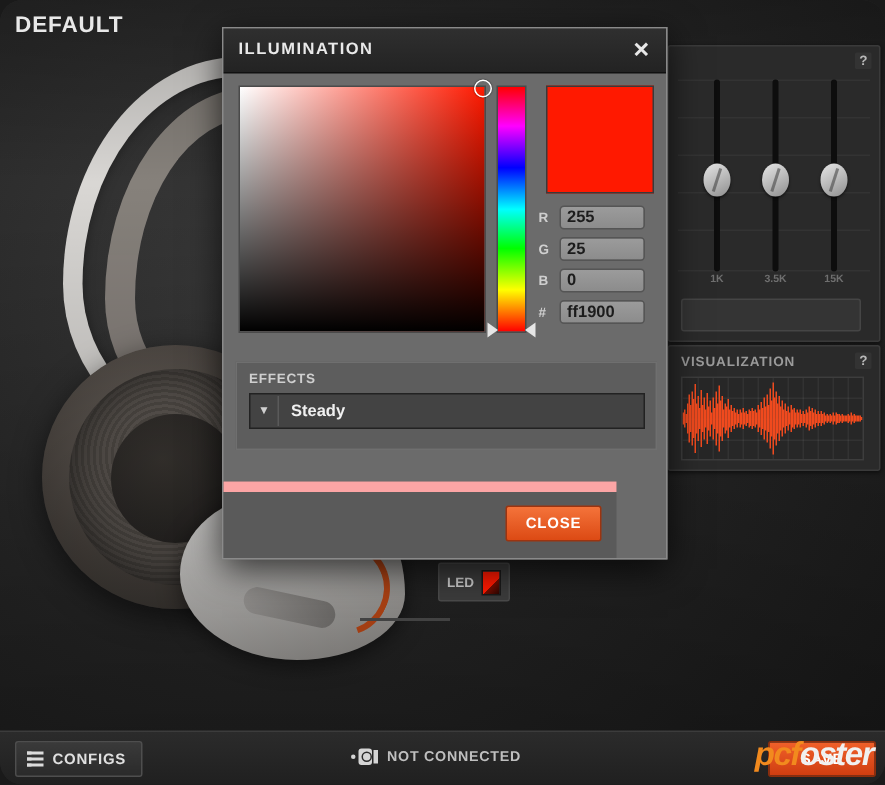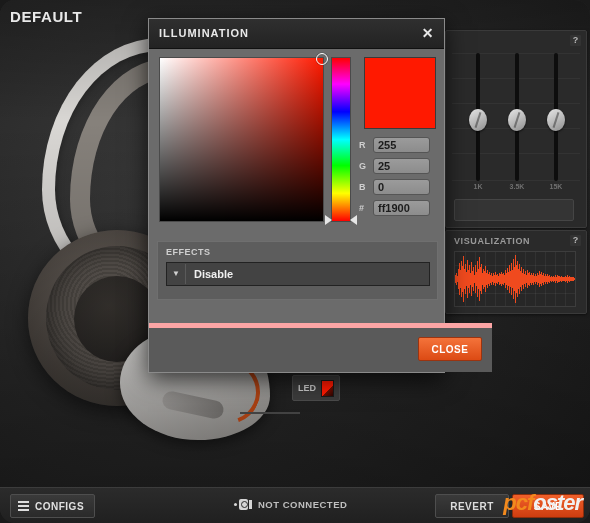--- a/index.html
+++ b/index.html
@@ -545,23 +545,23 @@
     border-radius: 2px;
   }
   .disable-label {
     color: #909090;
     font-size: 10px;
   }
 
   .modal-footer {
     position: absolute;
     left: 0; bottom: 0;
-    width: 343px; height: 44px;
+    width: 262px; height: 44px;
     background: #5a5a5a;
-    border-top: 5px solid #fca5a5;
+    border-top: 7px solid #fca5a5;
   }
   .btn-close-modal {
     position: absolute;
     right: 10px; top: 9px;
     width: 62px; height: 22px;
     display: flex; align-items: center; justify-content: center;
     background: linear-gradient(#f4733a, #dc4a14);
     border: 1px solid #9b3410;
     border-radius: 2px;
     color: #ffffff;
@@ -783,23 +783,20 @@
 
     <div class="conn-status">
       <span class="usb-icon">
         <span class="dot"></span>
           <span class="plug"></span>
           <span class="pins"></span>
       </span>
       <span>NOT CONNECTED</span>
     </div>
 
-    <div class="btn-revert">
-      <span>REVERT</span>
-    </div>
     <div class="btn-save">
       <span>SAVE</span>
     </div>
 
     <div class="watermark">
       <span class="w2">pc</span><span class="w2">f</span><span class="w3">oster</span>
     </div>
   </div>
 
   <div class="modal">
@@ -850,21 +847,21 @@
           <div class="swatch"></div>
           <div class="swatch"></div>
           <div class="swatch-more"></div>
         </div>
     </div>
 
     <div class="effects-box">
       <div class="effects-label">EFFECTS</div>
       <div class="effects-select">
         <span class="effects-caret">▼</span>
-        <span class="effects-value">Disable</span>
+        <span class="effects-value">Steady</span>
       </div>
     </div>
 
 
     <div class="modal-footer">
       <div class="btn-close-modal">
         <span>CLOSE</span>
       </div>
     </div>
   </div>

